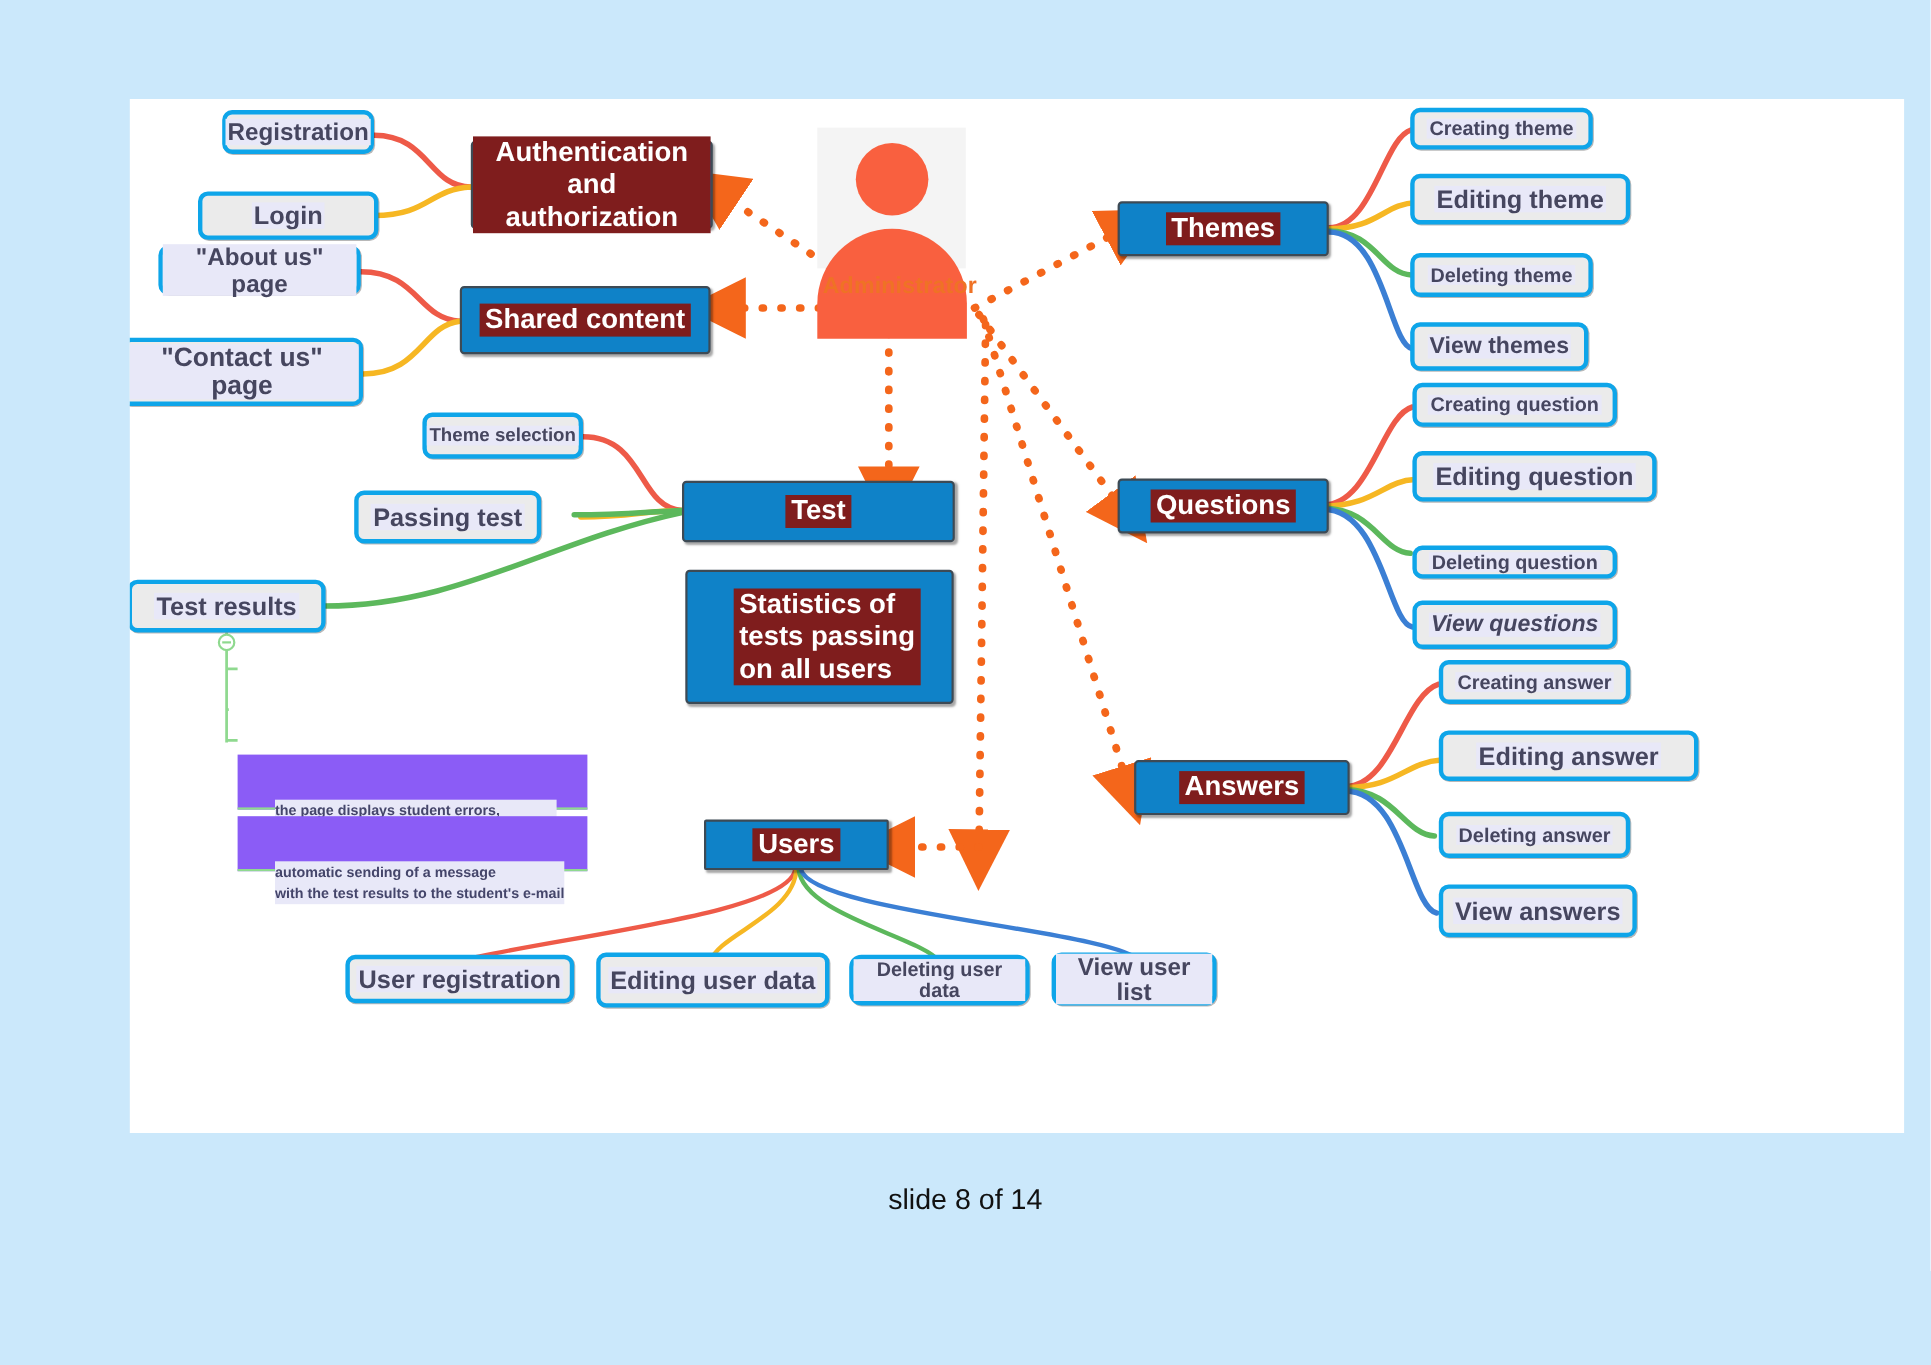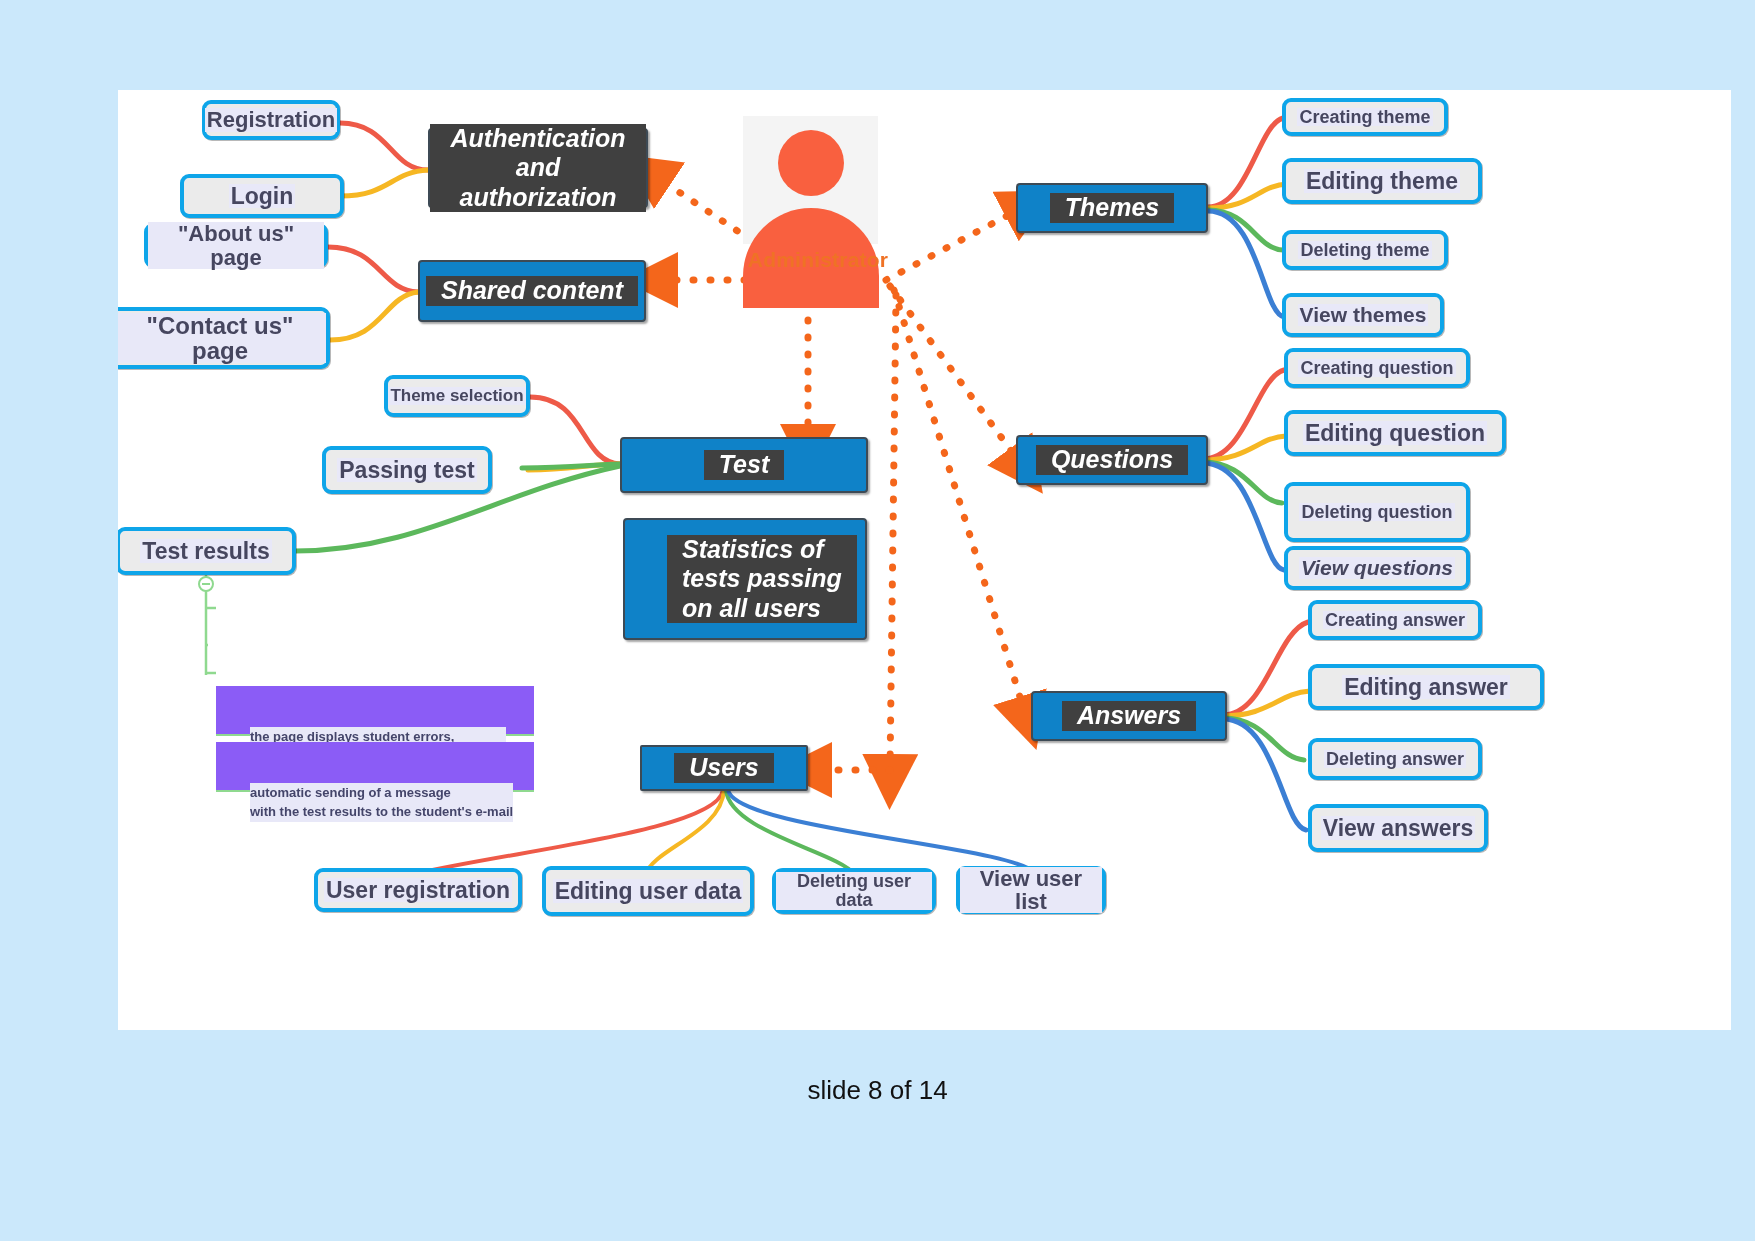--- a/index.html
+++ b/index.html
@@ -44,25 +44,24 @@
   
   .blue{
     background:#0f82c8;
     border:2px solid #3d4a55;
     border-radius:4px;
     color:#ffffff;
     font-weight:bold;
     box-shadow:2px 2px 2px rgba(0,0,0,.35);
   }
   .blue span{
-    background:#404040;
+    background:#7f1d1d;
     display:inline-block;
-    padding:0 15px;
+    padding:0 5px;
     line-height:1.18;
-    font-style:italic;
   }
   .blue.square{border-radius:2px;}
   
   .note{
     position:absolute;
     background:#8b5cf6;
     border-bottom:2px solid #8fd98f;
     box-sizing:border-box;
     color:#44456a;
     font-size:13px;
@@ -258,21 +257,21 @@
   <div class="node chip" style="left:1164px;top:203px;width:162px;height:44px;font-size:21px;">
     <span>View themes</span>
   </div>
 
   <div class="node chip" style="left:1166px;top:258px;width:186px;height:40px;font-size:18px;">
     <span>Creating question</span>
   </div>
   <div class="node chip" style="left:1166px;top:320px;width:222px;height:46px;font-size:23px;">
     <span>Editing question</span>
   </div>
-  <div class="node chip" style="left:1166px;top:392px;width:186px;height:60px;font-size:18px;">
+  <div class="node chip" style="left:1166px;top:406px;width:186px;height:30px;font-size:18px;">
     <span>Deleting question</span>
   </div>
   <div class="node chip" style="left:1166px;top:456px;width:186px;height:44px;font-size:21px;font-style:italic;">
     <span>View questions</span>
   </div>
 
   <div class="node chip" style="left:1190px;top:510px;width:174px;height:40px;font-size:18px;">
     <span>Creating answer</span>
   </div>
   <div class="node chip" style="left:1190px;top:574px;width:236px;height:46px;font-size:23px;">

